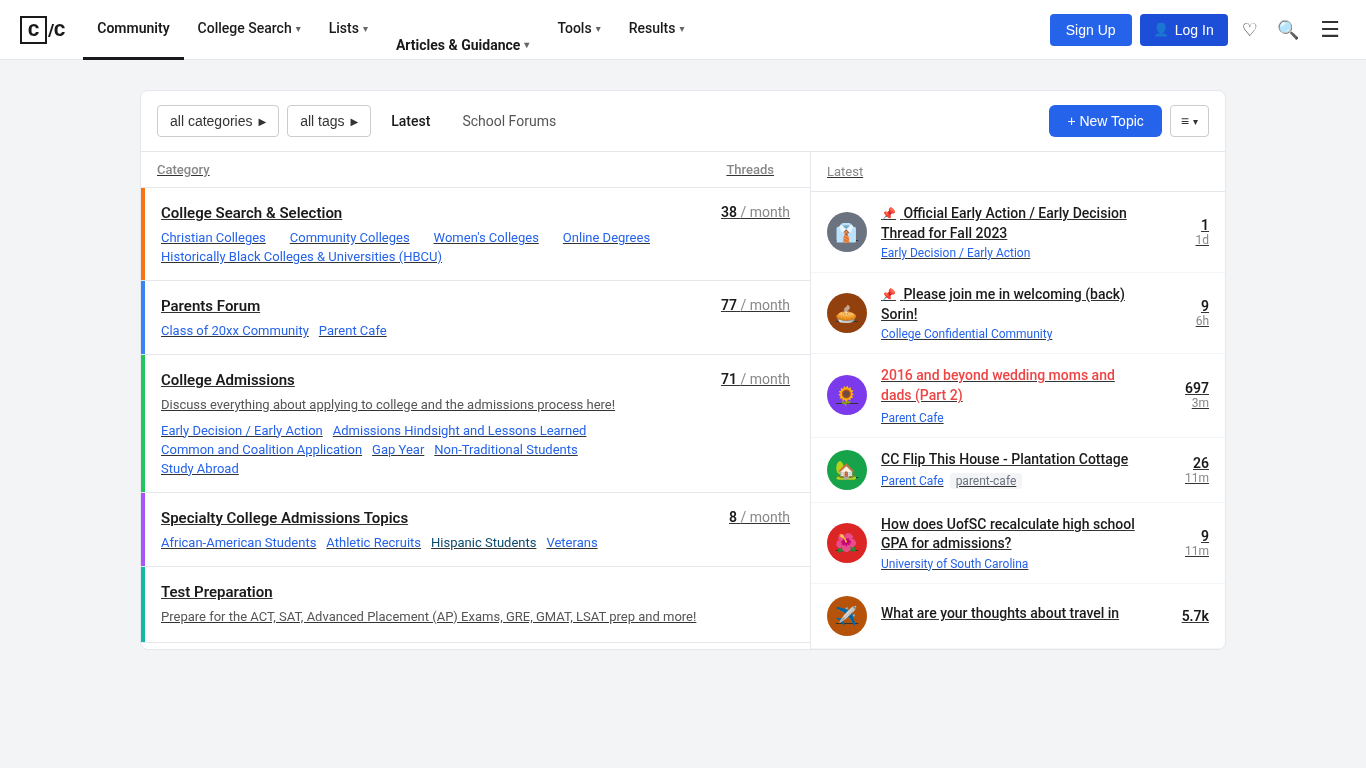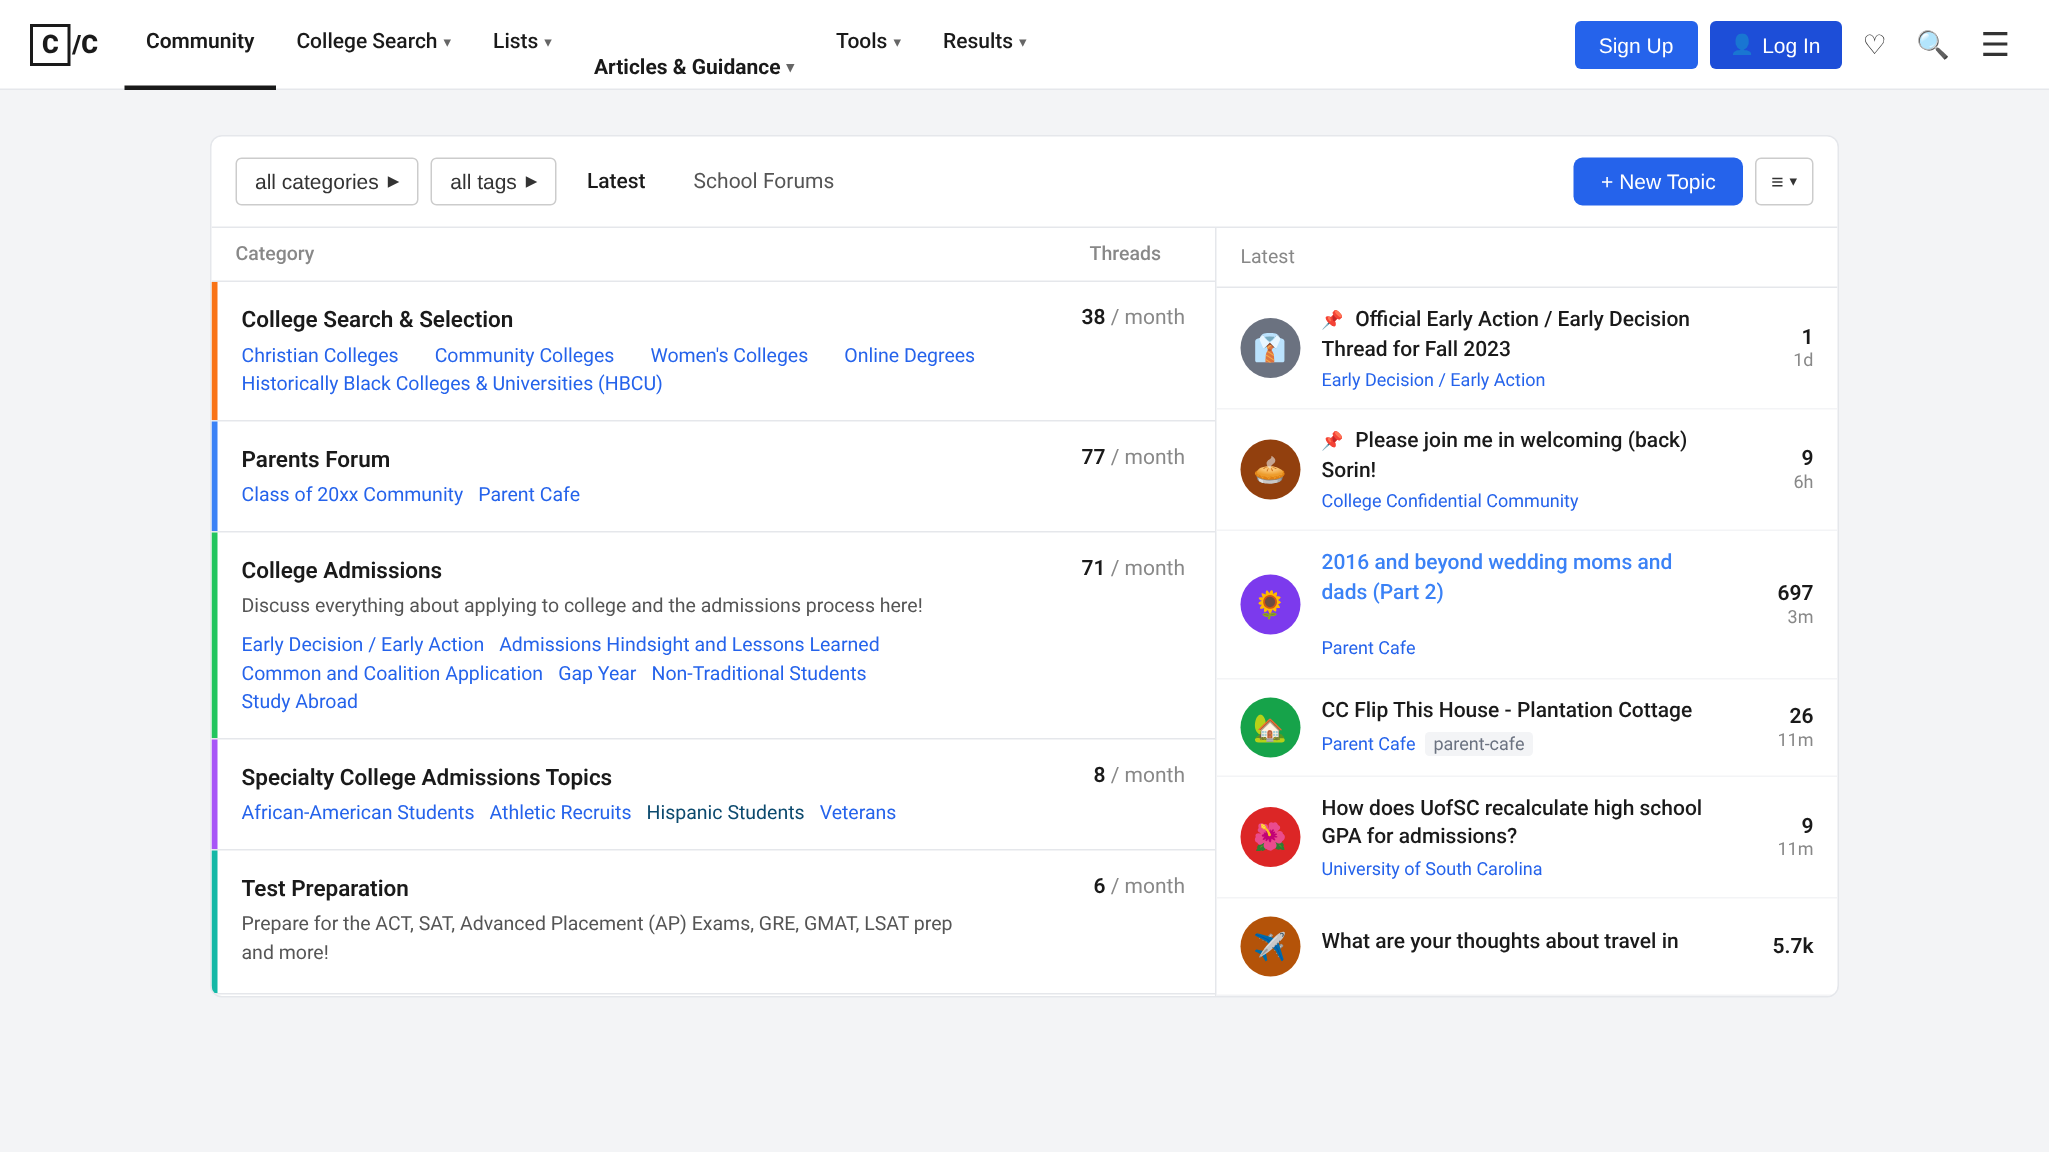--- a/index.html
+++ b/index.html
@@ -68,21 +68,21 @@
         <span style="padding:8px 12px;font-size:14px;color:#1a1a1a;cursor:pointer;border-radius:4px;font-weight:500;">Latest</span>
         <span style="padding:8px 12px;font-size:14px;color:#555;cursor:pointer;border-radius:4px;">School Forums</span>
       </div>
       <button style="background:#2563eb;color:#fff;border:none;padding:8px 18px;border-radius:6px;cursor:pointer;font-size:14px;font-weight:500;white-space:nowrap;">+ New Topic</button>
       <button style="background:#fff;border:1px solid #ccc;border-radius:4px;padding:7px 10px;cursor:pointer;font-size:14px;display:flex;align-items:center;gap:4px;color:#333;">
         <span>≡</span>
         <span style="font-size:10px;">▾</span>
       </button>
     </div>
 
-    <div style="display:grid;grid-template-columns:670px 1fr;">
+    <div style="display:grid;grid-template-columns:670px 1fr;text-decoration:underline;">
 
       <div style="border-right:1px solid #e5e7eb;">
 
         <div style="display:grid;grid-template-columns:1fr 160px;padding:10px 16px;border-bottom:1px solid #e5e7eb;color:#888;font-size:13px;font-weight:500;">
           <span>Category</span>
           <span style="text-align:right;padding-right:20px;">Threads</span>
         </div>
 
         <div style="display:flex;border-bottom:1px solid #e5e7eb;">
           <div style="width:4px;background:#f97316;flex-shrink:0;"></div>
@@ -161,26 +161,20 @@
             </span>
           </div>
         </div>
 
         <div style="display:flex;border-bottom:1px solid #e5e7eb;">
           <div style="width:4px;background:#14b8a6;flex-shrink:0;"></div>
           <div style="flex:1;padding:16px;">
             <div style="font-size:15px;font-weight:600;color:#1a1a1a;margin-bottom:6px;cursor:pointer;">Test Preparation</div>
             <div style="font-size:13px;color:#555;line-height:1.5;">Prepare for the ACT, SAT, Advanced Placement (AP) Exams, GRE, GMAT, LSAT prep and more!</div>
           </div>
-          <div style="padding:16px 20px 16px 0;text-align:right;display:flex;align-items:flex-start;justify-content:flex-end;min-width:140px;">
-            <span style="font-size:14px;color:#555;">
-              <span style="font-weight:600;color:#1a1a1a;">6</span>
-              <span style="color:#888;">/ month</span>
-            </span>
-          </div>
         </div>
 
       </div>
 
       <div>
         <div style="padding:12px 16px;color:#888;font-size:13px;border-bottom:1px solid #e5e7eb;">
           <span>Latest</span>
         </div>
 
         <div style="display:grid;grid-template-columns:44px 1fr 60px;align-items:center;padding:12px 16px;border-bottom:1px solid #f3f4f6;gap:10px;cursor:pointer;">
@@ -215,21 +209,21 @@
             <div style="font-size:14px;font-weight:600;color:#1a1a1a;">9</div>
             <div style="font-size:12px;color:#888;">6h</div>
           </div>
         </div>
 
         <div style="display:grid;grid-template-columns:44px 1fr 60px;align-items:center;padding:12px 16px;border-bottom:1px solid #f3f4f6;gap:10px;cursor:pointer;">
           <div style="width:40px;height:40px;border-radius:50%;background:#7c3aed;display:flex;align-items:center;justify-content:center;font-size:18px;">
             <span>🌻</span>
           </div>
           <div>
-            <div style="font-size:14px;font-weight:500;color:#3b82f6;margin-bottom:18px;line-height:1.4;cursor:pointer;">2016 and beyond wedding moms and dads (Part 2)</div>
+            <div style="font-size:14px;font-weight:500;color:#ef4444;margin-bottom:3px;line-height:1.4;cursor:pointer;">2016 and beyond wedding moms and dads (Part 2)</div>
             <div style="font-size:12px;color:#2563eb;cursor:pointer;display:inline;">Parent Cafe</div>
           </div>
           <div style="text-align:right;">
             <div style="font-size:14px;font-weight:600;color:#1a1a1a;">697</div>
             <div style="font-size:12px;color:#888;">3m</div>
           </div>
         </div>
 
         <div style="display:grid;grid-template-columns:44px 1fr 60px;align-items:center;padding:12px 16px;border-bottom:1px solid #f3f4f6;gap:10px;cursor:pointer;">
           <div style="width:40px;height:40px;border-radius:50%;background:#16a34a;display:flex;align-items:center;justify-content:center;font-size:18px;">

